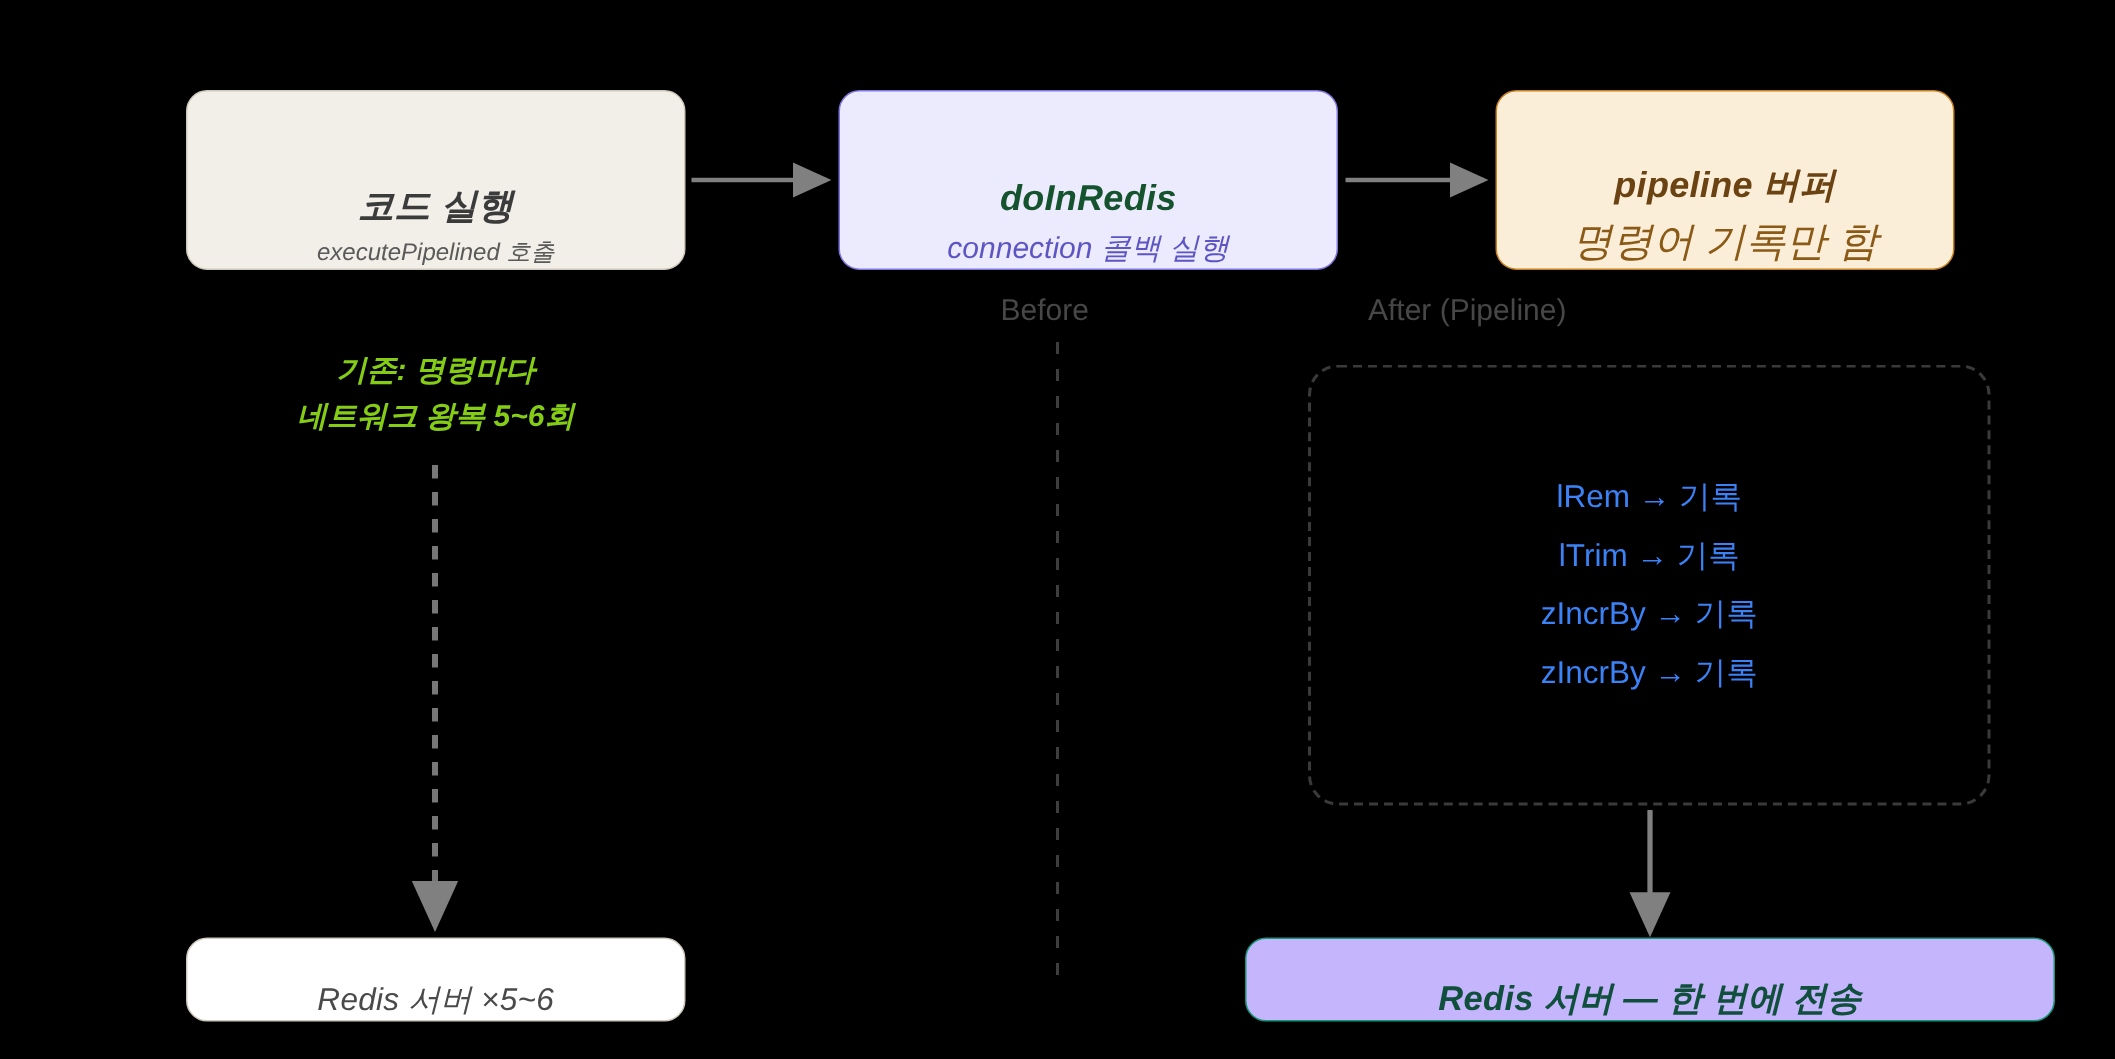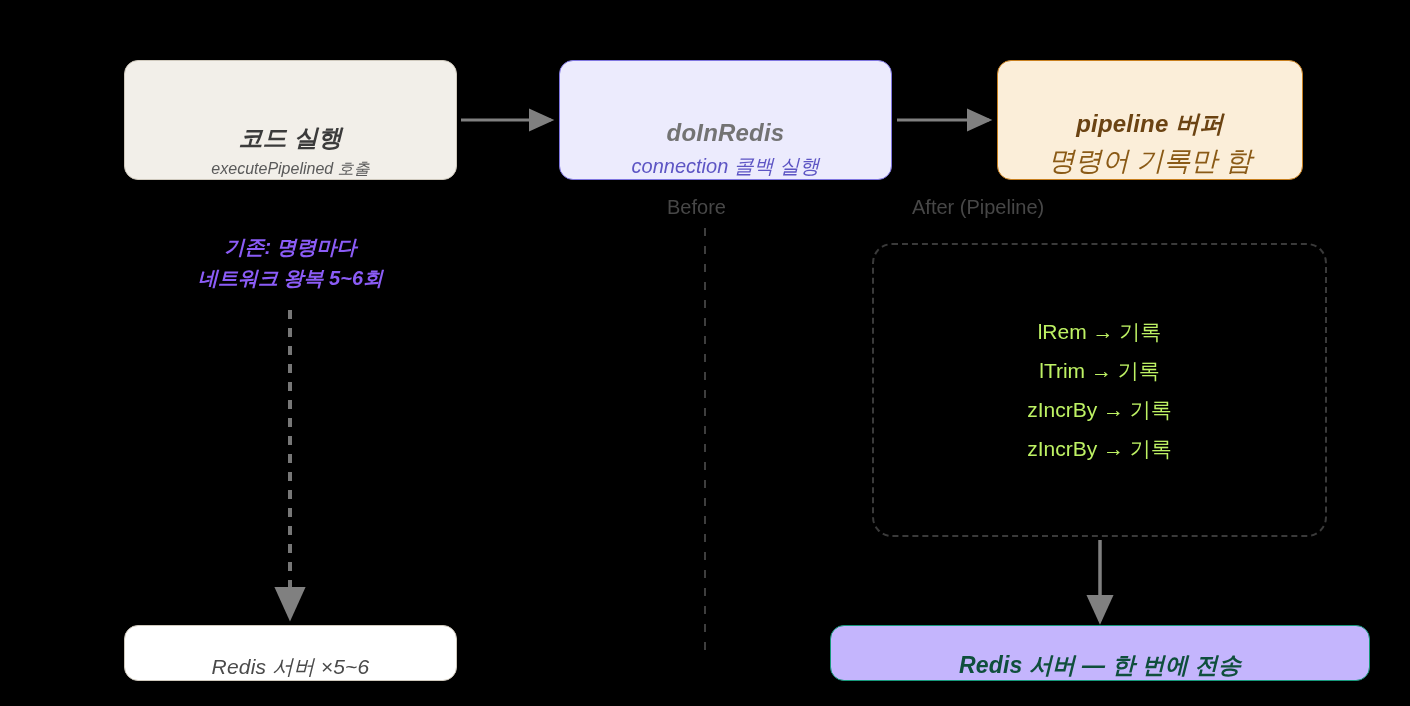--- a/index.html
+++ b/index.html
@@ -52,21 +52,21 @@
   #node-code .title { font-size: 24px; color: #3b3b3b; margin-bottom: 6px; }
   #node-code .sub   { font-size: 16px; color: #5a5a5a; }
 
   
   #node-doinredis {
     left: 559px; top: 60px;
     width: 333px; height: 120px;
     background: #ecebfd;
     border: 1px solid #7f76e0;
   }
-  #node-doinredis .title { font-size: 24px; color: #737373; margin-bottom: 6px; }
+  #node-doinredis .title { font-size: 24px; color: #14532d; margin-bottom: 6px; }
   #node-doinredis .sub   { font-size: 20px; color: #5d55c4; }
 
   
   #node-pipeline {
     left: 997px; top: 60px;
     width: 306px; height: 120px;
     background: #fbeed9;
     border: 1px solid #c87f1e;
   }
   #node-pipeline .title { font-size: 24px; color: #6b4312; margin-bottom: 6px; }
@@ -102,40 +102,40 @@
 
   
   #note-before {
     position: absolute;
     left: 124px; top: 232px;
     width: 333px;
     text-align: center;
     font-style: italic;
     font-weight: bold;
     font-size: 20px;
-    color: #8b5cf6;
+    color: #84cc16;
     line-height: 1.55;
   }
 
   
   #cmd-box {
     position: absolute;
     left: 872px; top: 243px;
     width: 455px; height: 294px;
     box-sizing: border-box;
     border: 2px dashed #3a3a3a;
     border-radius: 20px;
     display: flex;
     flex-direction: column;
     align-items: center;
     justify-content: center;
   }
   .cmd-line {
     font-size: 21px;
-    color: #bef264;
+    color: #3b82f6;
     line-height: 1;
     padding: 9px 0;
     white-space: nowrap;
   }
 
   
   #overlay {
     position: absolute;
     left: 0; top: 0;
     width: 1410px; height: 706px;

